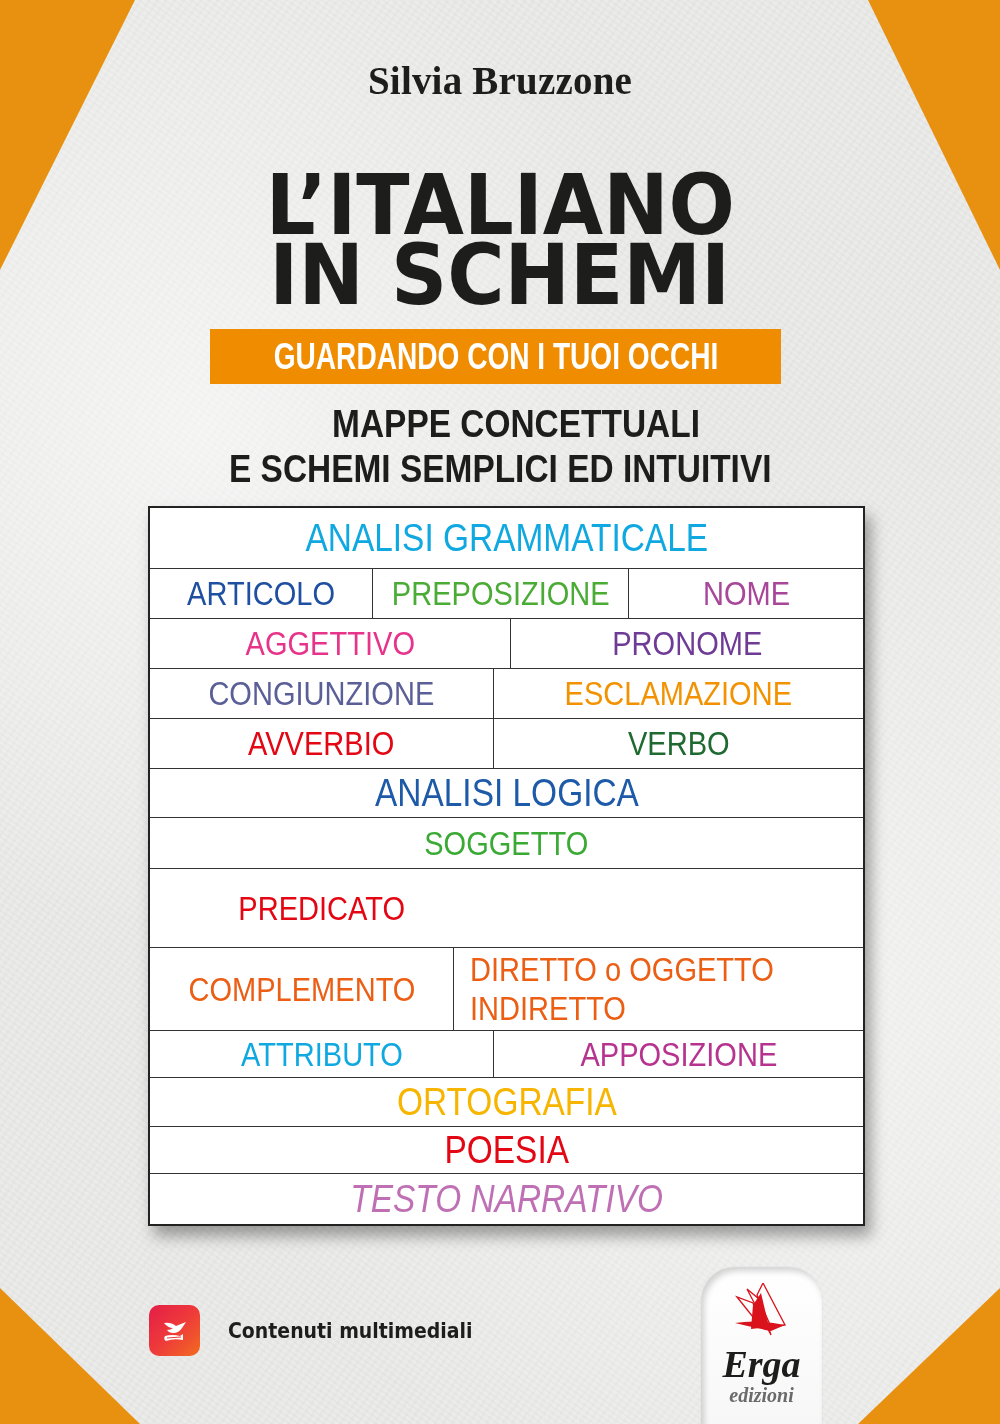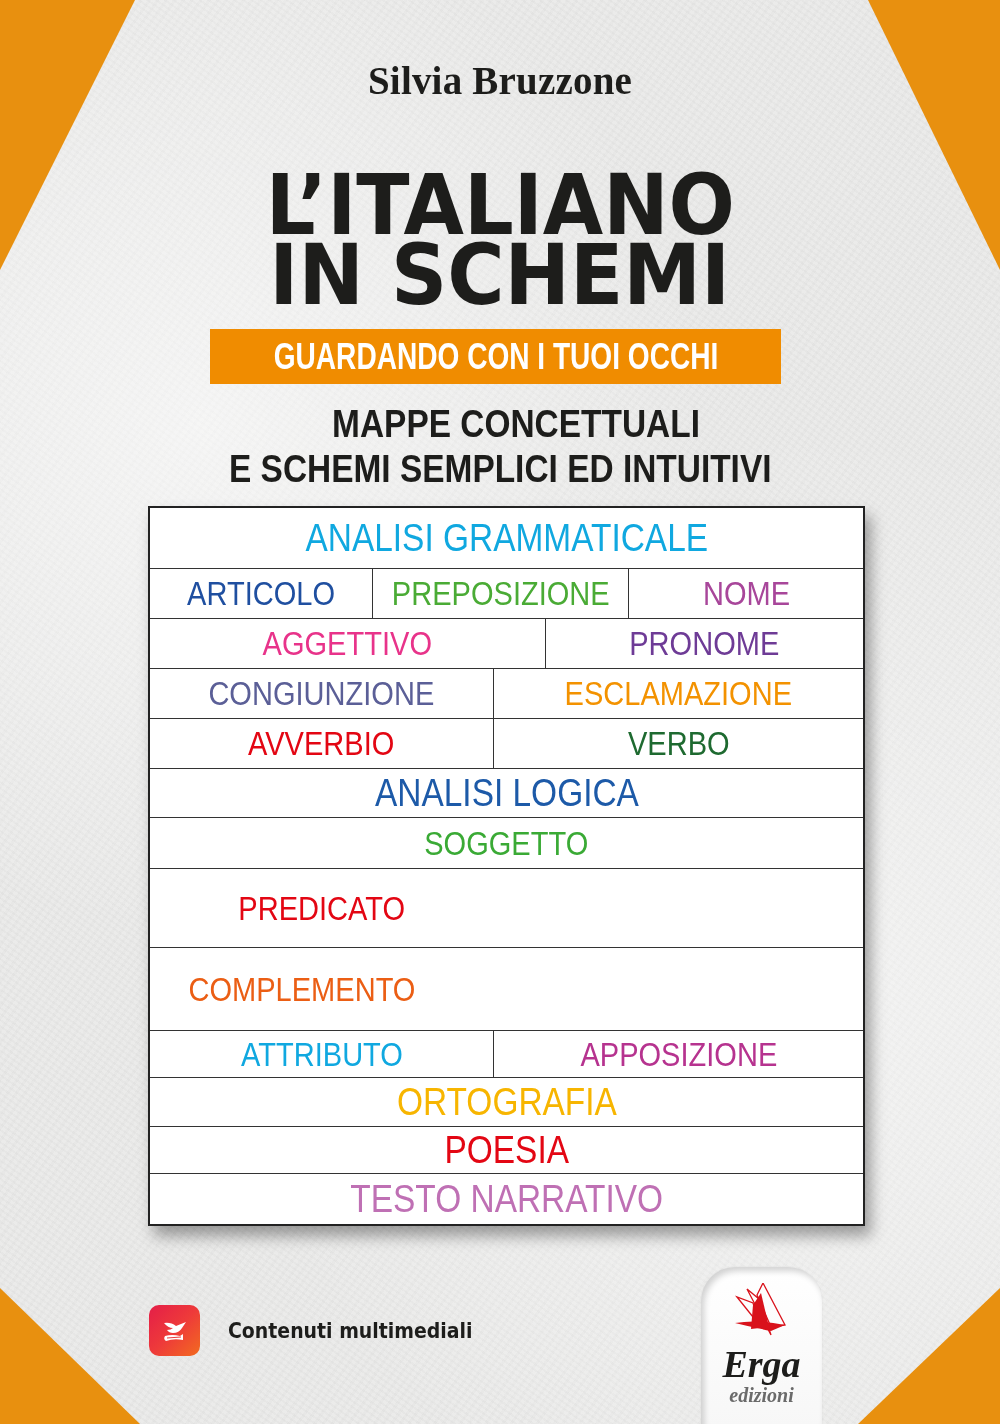--- a/index.html
+++ b/index.html
@@ -53,21 +53,21 @@
   .subtitle span { display: inline-block; transform: scaleX(0.88); white-space: nowrap; }
   .subtitle-1 { top: 405px; margin-left: 16px; }
   .subtitle-2 { top: 450px; }
 
   .table {
     position: absolute; left: 148px; top: 506px; width: 717px; height: 720px;
     background: #ffffff; border: 2px solid #222222;
     box-shadow: 6px 10px 14px rgba(0,0,0,0.35);
   }
   .row { position: absolute; left: 0; width: 100%; border-bottom: 1.5px solid #333; display: flex; }
-  .row:last-child { border-bottom: none; }
+  .row:last-child { border-bottom: none; font-style: italic; }
   .cell {
     height: 100%; display: flex; align-items: center; justify-content: center;
     border-right: 1.5px solid #333; overflow: hidden; white-space: nowrap;
   }
   .cell:last-child { border-right: none; }
   .cell .t { display: inline-block; transform: scaleX(0.88); transform-origin: center; font-size: 33px; line-height: 1; }
   .cell.left { justify-content: flex-start; padding-left: 16px; }
   .cell.left .t { transform-origin: left center; }
   .cell .stack { display: flex; flex-direction: column; gap: 6px; }
   .head .t { font-size: 38px; }
@@ -137,21 +137,21 @@
       </div>
     <div class="cell" style="width:256px">
         <span class="t" style="color: rgb(74, 171, 53);">PREPOSIZIONE</span>
       </div>
     <div class="cell" style="flex:1">
         <span class="t" style="color: rgb(168, 70, 154);">NOME</span>
       </div>
   </div>
 
   <div class="row" style="top:111px;height:50px">
-    <div class="cell" style="width:396px">
+    <div class="cell" style="width:361px">
         <span class="t" style="color: rgb(232, 51, 138);">AGGETTIVO</span>
       </div>
     <div class="cell" style="flex:1">
         <span class="t" style="color: rgb(110, 59, 150);">PRONOME</span>
       </div>
   </div>
 
   <div class="row" style="top:161px;height:50px">
     <div class="cell" style="width:344px">
         <span class="t" style="color: rgb(91, 95, 151);">CONGIUNZIONE</span>
@@ -185,20 +185,26 @@
   <div class="row" style="top:361px;height:79px">
     <div class="cell" style="width:344px">
         <span class="t" style="color: rgb(227, 6, 19);">PREDICATO</span>
       </div>
   </div>
 
   <div class="row" style="top:440px;height:83px">
     <div class="cell" style="width:304px">
         <span class="t" style="color: rgb(235, 94, 20);">COMPLEMENTO</span>
       </div>
+    <div class="cell left" style="flex:1">
+      <div class="stack">
+        <span class="t" style="color: rgb(235, 94, 20);">DIRETTO o OGGETTO</span>
+        <span class="t" style="color: rgb(235, 94, 20);">INDIRETTO</span>
+      </div>
+    </div>
   </div>
 
   <div class="row" style="top:523px;height:47px">
     <div class="cell" style="width:344px">
         <span class="t" style="color: rgb(16, 168, 224);">ATTRIBUTO</span>
       </div>
     <div class="cell" style="flex:1">
         <span class="t" style="color: rgb(182, 51, 143);">APPOSIZIONE</span>
       </div>
   </div>

